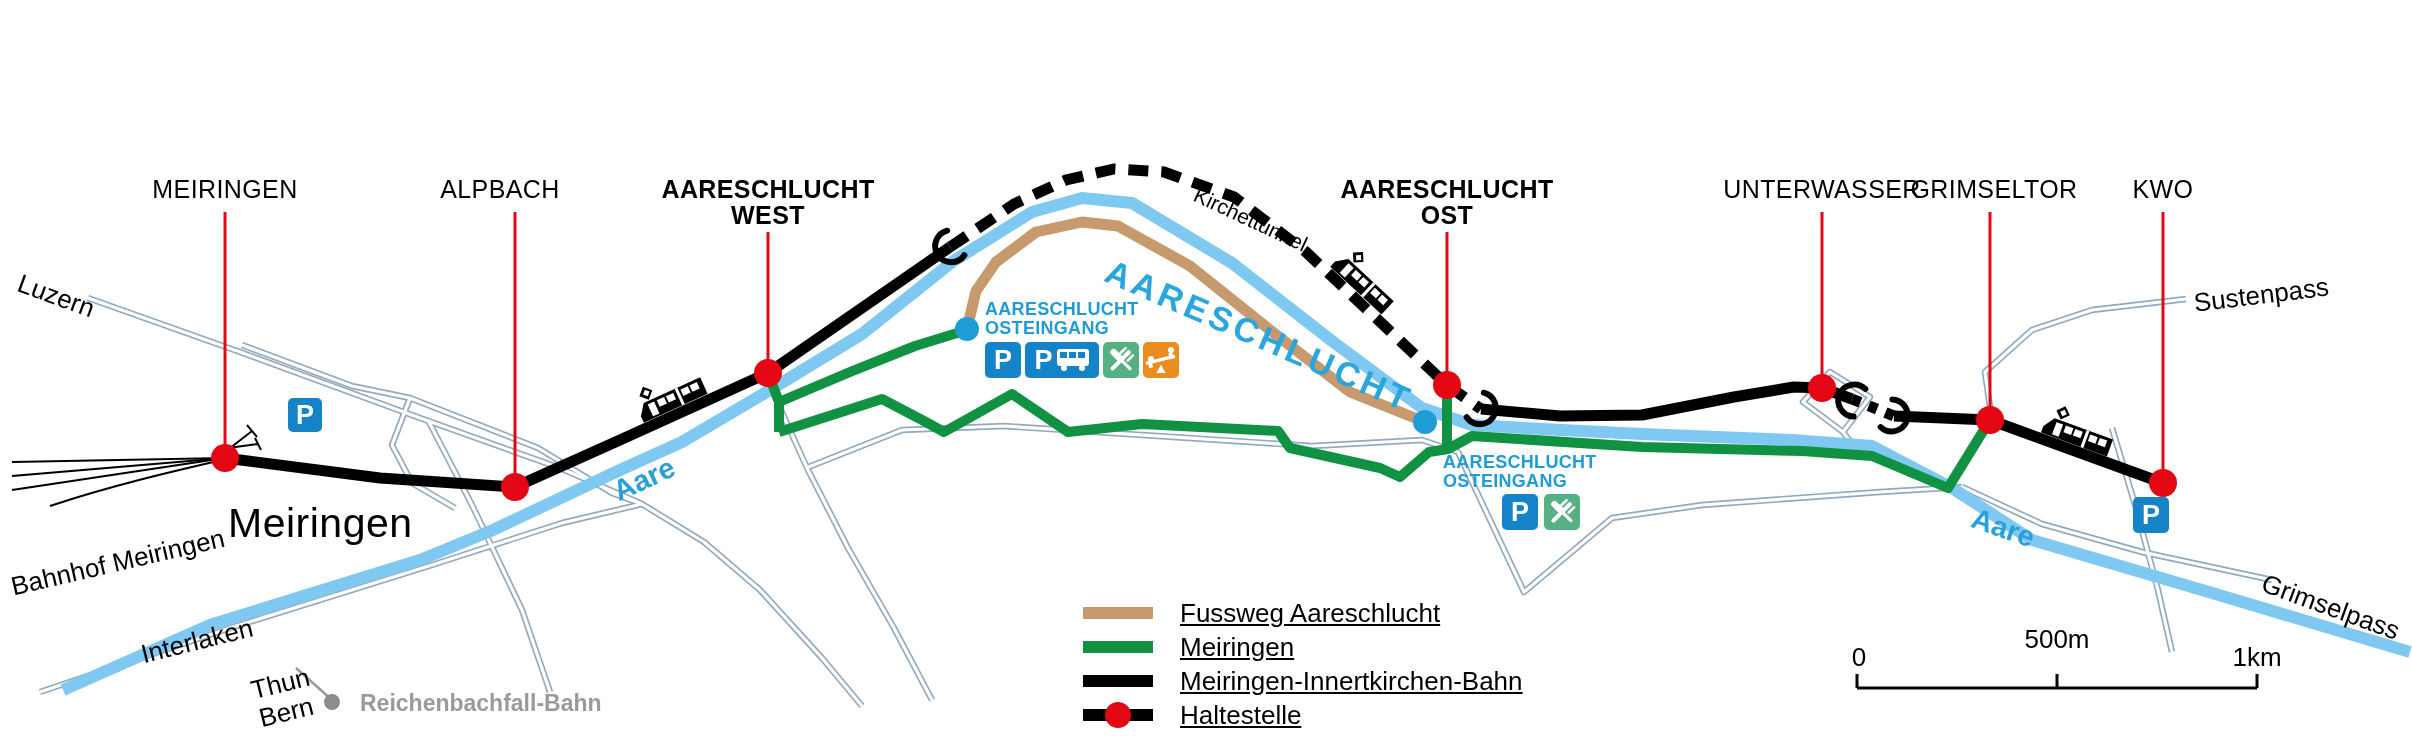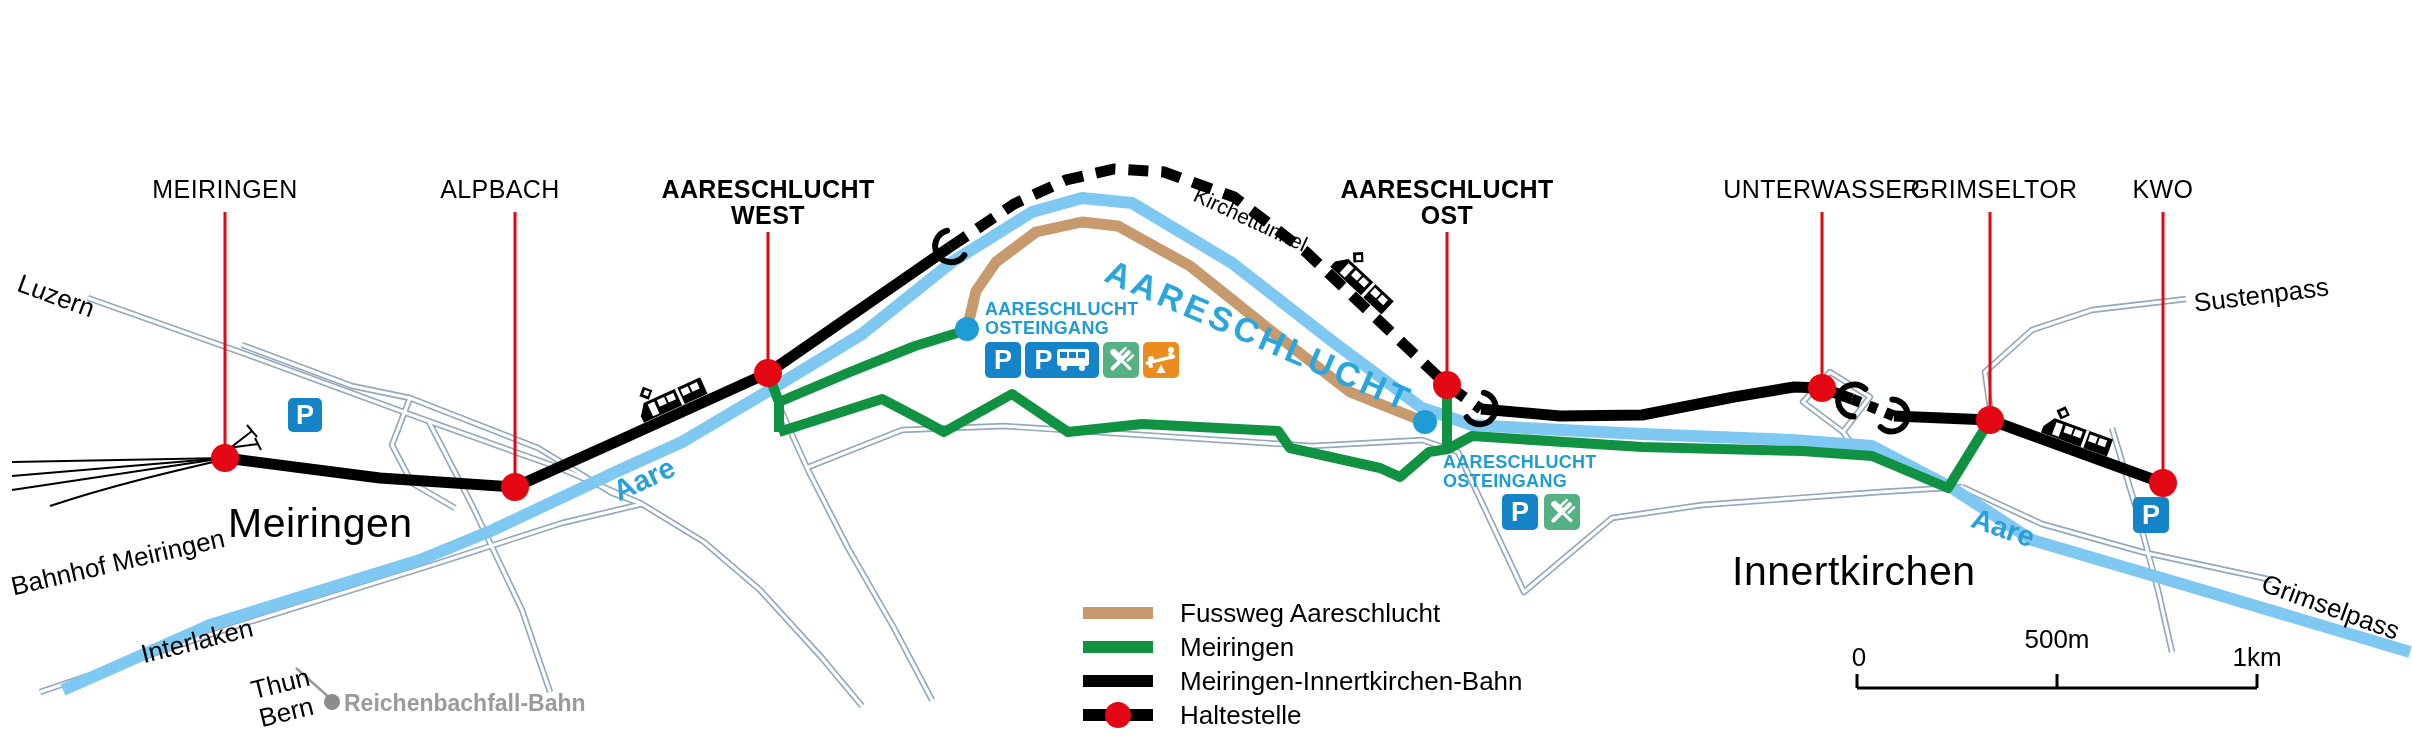--- a/index.html
+++ b/index.html
@@ -25,21 +25,21 @@
   .kirche{font-size:21px;}
   .gray-lbl{color:#9A9A9A;font-weight:bold;font-size:23px;}
 
   .picon{position:absolute;background:#1483C8;border-radius:5px;color:#fff;font-weight:bold;
          display:flex;align-items:center;justify-content:center;font-size:27px;line-height:1;}
   .gicon{position:absolute;background:#55B183;border-radius:5px;display:flex;align-items:center;justify-content:center;}
   .oicon{position:absolute;background:#EB8C1E;border-radius:5px;display:flex;align-items:center;justify-content:center;}
 
   .legend-row{position:absolute;left:1083px;height:30px;}
   .legend-swatch{position:absolute;left:0;top:6px;width:70px;height:12px;}
-  .legend-label{position:absolute;left:97px;top:-3px;font-size:26px;line-height:30px;white-space:nowrap;}
+  .legend-label{position:absolute;left:97px;top:-3px;font-size:26px;line-height:30px;white-space:nowrap;text-decoration:underline;}
   .legend-dot{position:absolute;left:22px;top:-1px;width:26px;height:26px;border-radius:50%;background:#E30613;}
 
   .scale-label{position:absolute;font-size:26px;transform:translateX(-50%);}
 </style>
 </head>
 <body>
 
 <div class="map">
 
   <svg class="base" width="2412" height="746" viewBox="0 0 2412 746">
@@ -218,25 +218,24 @@
   <div class="station" style="left:1994px">
     <span>GRIMSELTOR</span>
   </div>
   <div class="station" style="left:2163px">
     <span>KWO</span>
   </div>
 
   <div class="lbl small-lbl rot" style="left:24px;top:268px;transform:rotate(20deg)">Luzern</div>
   <div class="lbl small-lbl rot" style="left:8px;top:572px;transform:rotate(-13deg)">Bahnhof Meiringen</div>
   <div class="lbl town" style="left:228px;top:500px">Meiringen</div>
-  <div class="lbl town" style="left:1732px;top:548px">Innertkirchen</div>
   <div class="lbl small-lbl rot" style="left:138px;top:640px;transform:rotate(-14deg)">Interlaken</div>
   <div class="lbl small-lbl rot" style="left:248px;top:676px;transform:rotate(-14deg)">Thun</div>
   <div class="lbl small-lbl rot" style="left:256px;top:704px;transform:rotate(-14deg)">Bern</div>
-  <div class="lbl gray-lbl" style="left:344px;top:690px">Reichenbachfall-Bahn</div>
+  <div class="lbl gray-lbl" style="left:360px;top:690px">Reichenbachfall-Bahn</div>
   <div class="lbl blue rot" style="left:608px;top:478px;font-size:29px;transform:rotate(-25deg)">Aare</div>
   <div class="lbl blue rot" style="left:1978px;top:502px;font-size:29px;transform:rotate(19deg)">Aare</div>
   <div class="lbl gorge rot" style="left:1115px;top:252px;transform:rotate(23.5deg)">AARESCHLUCHT</div>
   <div class="lbl kirche rot" style="left:1200px;top:183px;transform:rotate(25deg)">Kirchettunnel</div>
   <div class="lbl small-lbl rot" style="left:2192px;top:288px;transform:rotate(-7deg)">Sustenpass</div>
   <div class="lbl small-lbl rot" style="left:2268px;top:568px;transform:rotate(20deg)">Grimselpass</div>
 
   <div class="entrance" style="left:985px;top:300px">
     <div>AARESCHLUCHT</div>
     <div>OSTEINGANG</div>

